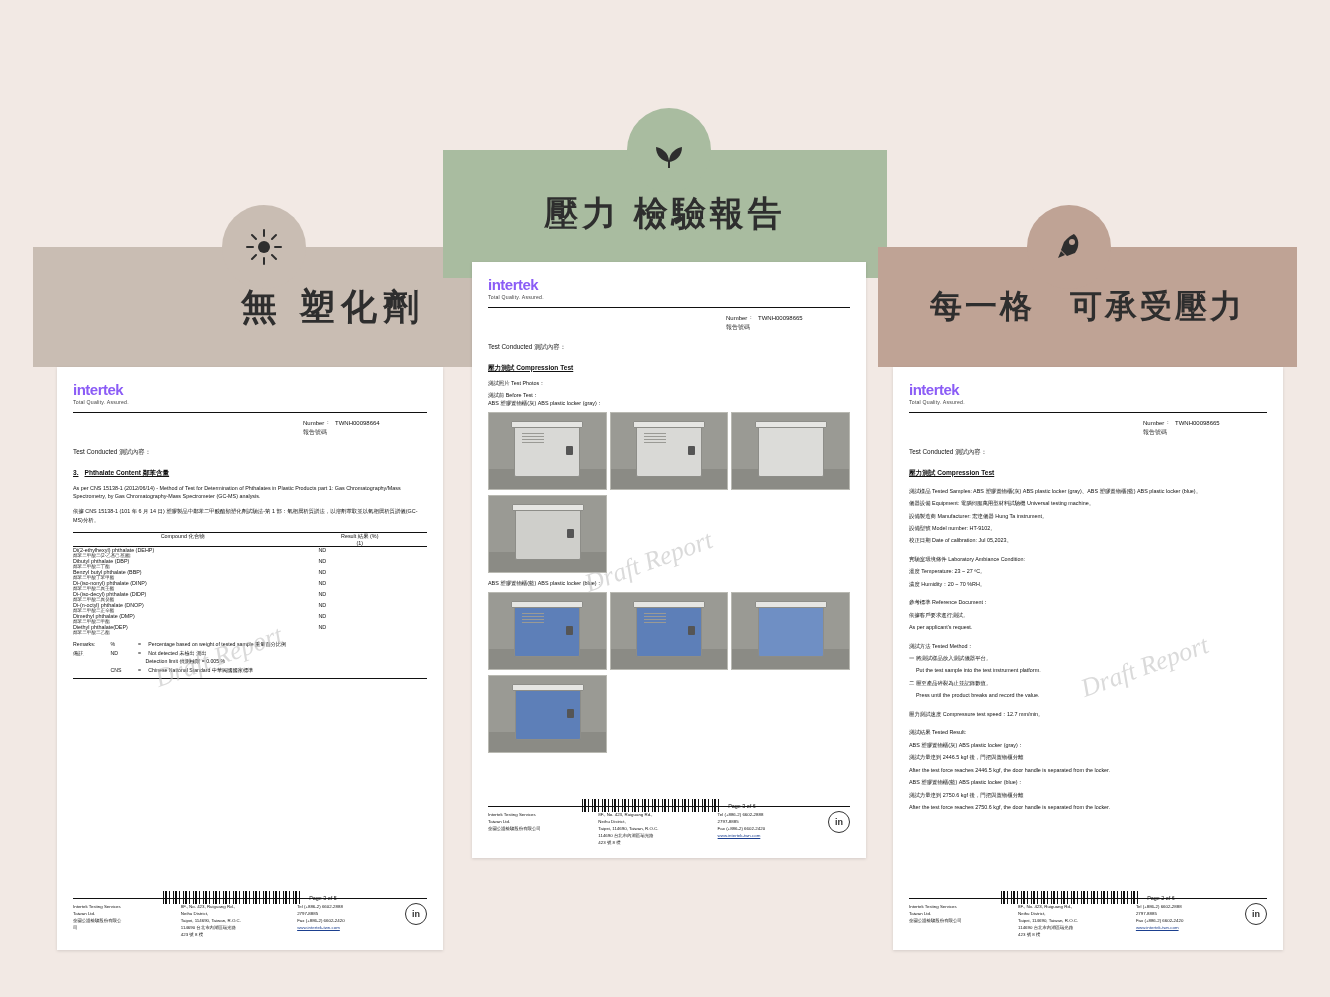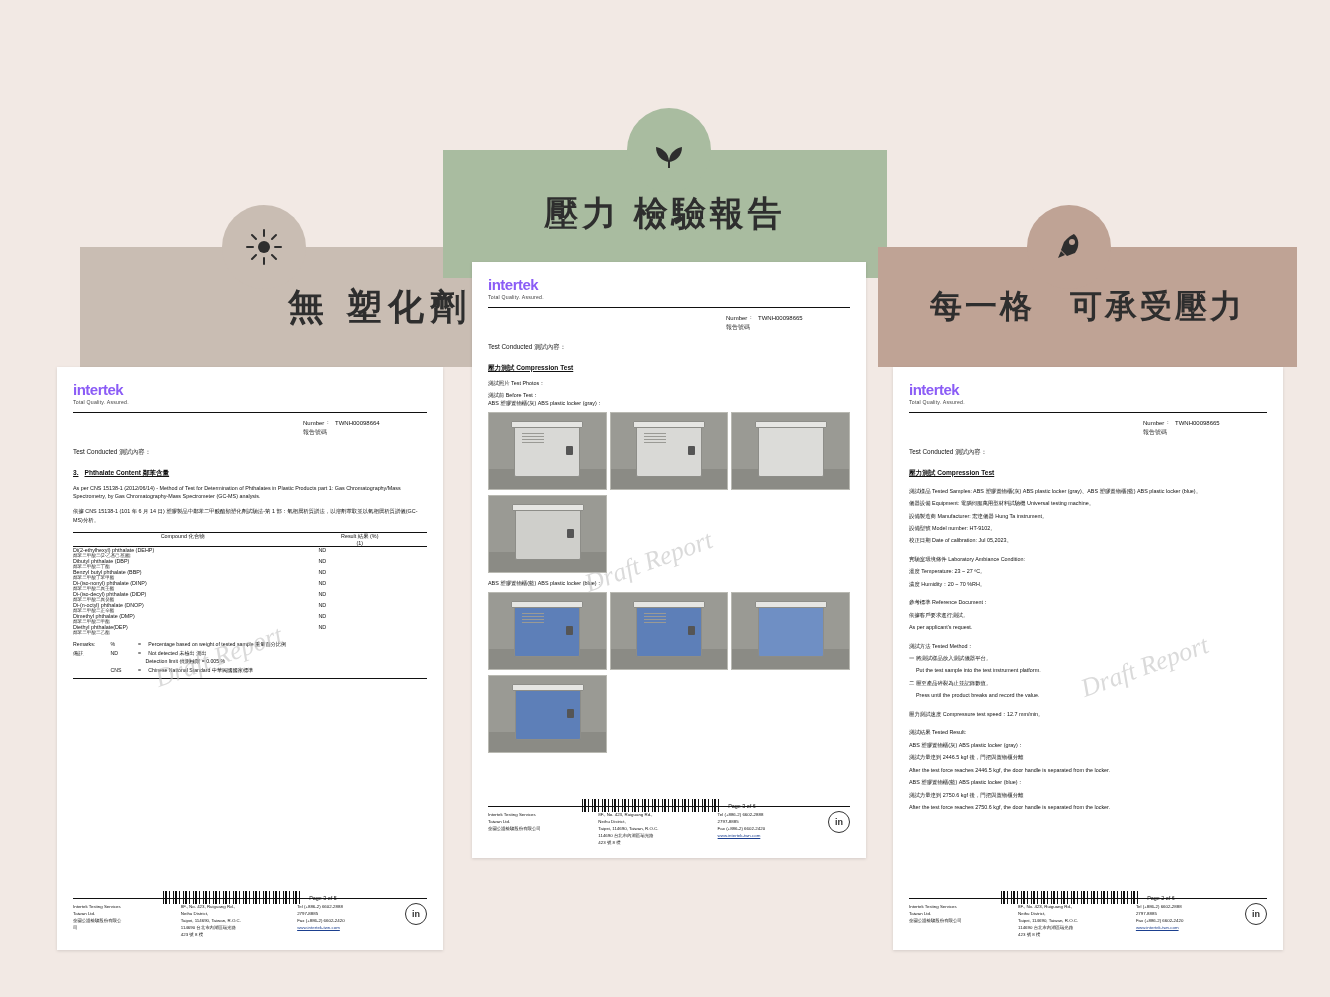--- a/index.html
+++ b/index.html
@@ -34,21 +34,20 @@
   
   .banner {
     position:absolute;
     display:flex; align-items:center; justify-content:center;
   }
   .banner .btxt { font-weight:bold; color:#2e2e2e; }
 
   .banner-left {
     left:33px; top:247px; width:600px; height:120px;
     background:#c9bdb3;
-    margin-left:47px;
   }
   .banner-left .btxt { font-size:36px; letter-spacing:6px; }
 
   .banner-mid {
     left:443px; top:150px; width:444px; height:128px;
     background:#a9bca0;
   }
   .banner-mid .btxt { font-size:34px; letter-spacing:4px; }
 
   .banner-right {

